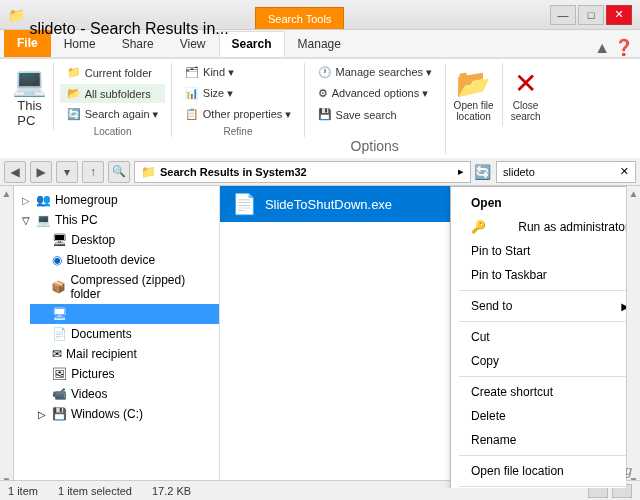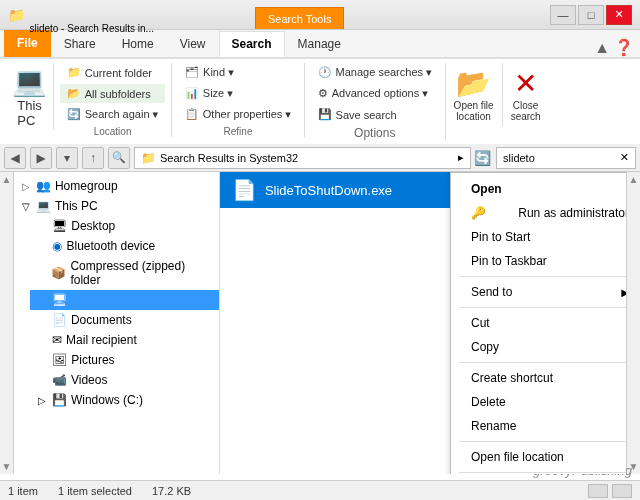--- a/index.html
+++ b/index.html
@@ -208,38 +208,38 @@
       color: #888;
       font-style: italic;
       z-index: 50;
     }
   </style>
 </head>
 <body>
 
 <div class="titlebar">
   <span style="font-size:14px; margin-right:4px;">📁</span>
-  <span style="font-size:10px; flex:1;margin-top:28px;">slideto - Search Results in...</span>
+  <span style="font-size:16px; flex:1;margin-top:28px;">slideto - Search Results in...</span>
   <div class="titlebar-tabs">
     <div class="titlebar-tab active">
       <span>Search Tools</span>
     </div>
   </div>
   <div style="flex:1;"></div>
   <div class="titlebar-controls">
     <div class="titlebar-btn">—</div>
     <div class="titlebar-btn">□</div>
     <div class="titlebar-btn close">✕</div>
   </div>
 </div>
 
 <div class="ribbon-tabs">
   <div class="ribbon-tab" style="background:#ff8c00; color:white; font-weight:bold; height:28px;">File</div>
+  <div class="ribbon-tab">Home</div>
   <div class="ribbon-tab">Share</div>
-  <div class="ribbon-tab">Home</div>
   <div class="ribbon-tab">View</div>
   <div class="ribbon-tab active">Search</div>
   <div class="ribbon-tab">Manage</div>
   <div style="flex:1;"></div>
   <div style="display:flex; align-items:center; gap:4px; padding-right:6px;">
     <div style="font-size:16px; cursor:pointer; color:#666;">▲</div>
     <div style="font-size:16px; cursor:pointer; color:#666;">❓</div>
   </div>
 </div>
 
@@ -296,21 +296,21 @@
       </div>
       <div class="ribbon-btn-small">
         <span>⚙</span>
         <span>Advanced options ▾</span>
       </div>
       <div class="ribbon-btn-small">
         <span>💾</span>
         <span>Save search</span>
       </div>
     </div>
-    <div style="font-size:12px; color:#666; text-align:center; margin-top:2px;">Options</div>
+    <div style="font-size:14px; color:#666; text-align:center; margin-top:14px;">Options</div>
   </div>
 
   <div style="display:flex; flex-direction:column; align-items:center; padding:4px 8px; border-right:1px solid #ddd; cursor:pointer;">
     <div style="font-size:28px;">📂</div>
     <div style="font-size:10px; color:#333; text-align:center;">Open file<br>location</div>
   </div>
 
   <div style="display:flex; flex-direction:column; align-items:center; padding:4px 8px; cursor:pointer;">
     <div style="font-size:28px; color:#cc0000;">✕</div>
     <div style="font-size:10px; color:#333; text-align:center;">Close<br>search</div>
@@ -318,21 +318,21 @@
 </div>
 
 <div class="navbar">
   <div class="nav-btn">◀</div>
   <div class="nav-btn">▶</div>
   <div class="nav-btn">▾</div>
   <div class="nav-btn">↑</div>
   <div class="nav-btn" style="font-size:11px;">🔍</div>
   <div class="address-bar">
     <span style="font-size:12px;">📁</span>
-    <span style="flex:1;">Search Results in System32</span>
+    <span style="flex:1;font-weight:bold;">Search Results in System32</span>
     <span>▸</span>
   </div>
   <div style="display:flex; align-items:center; gap:2px;">
     <span style="font-size:14px;">🔄</span>
   </div>
   <div class="search-bar">
     <span style="flex:1;">slideto</span>
     <span style="cursor:pointer;">✕</span>
   </div>
 </div>

